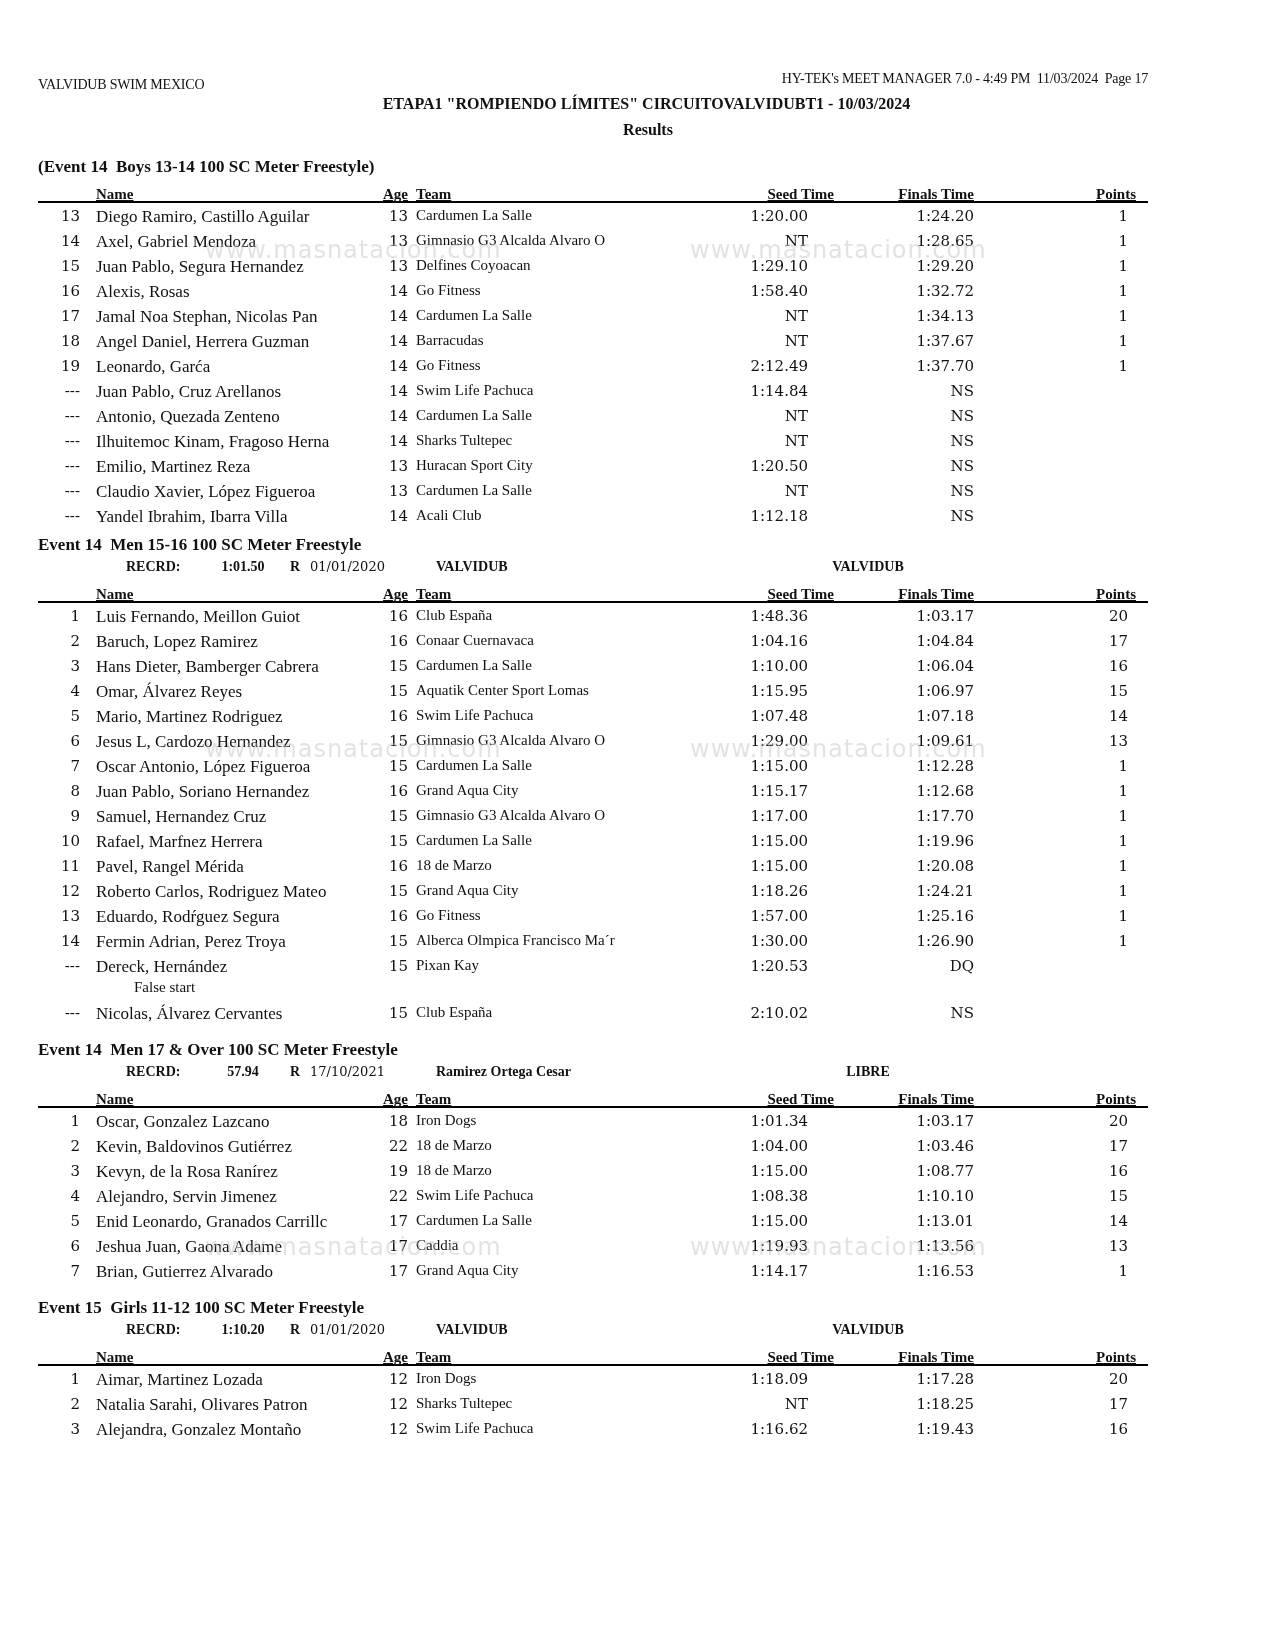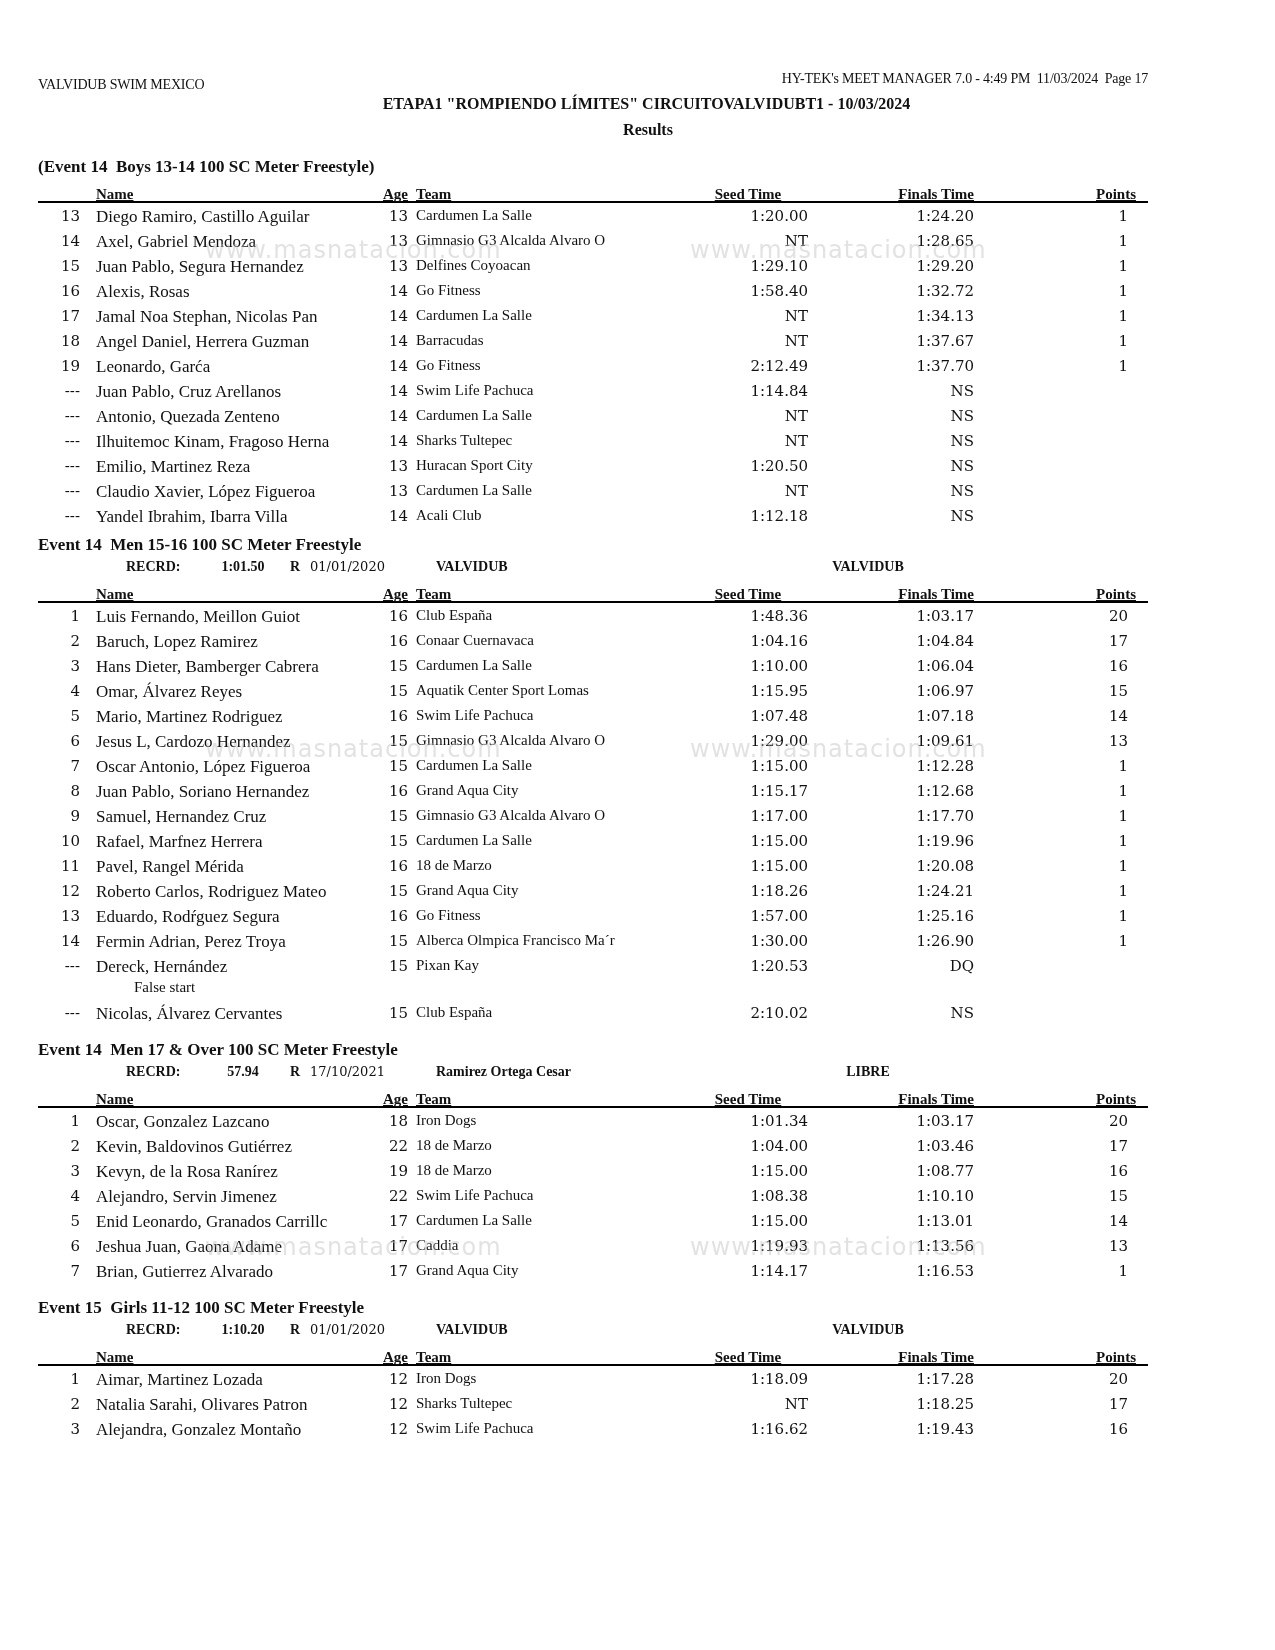--- a/index.html
+++ b/index.html
@@ -20,21 +20,21 @@
   .rec-flag { left:252px; }
   .rec-date { left:272px; font-weight:normal; font-family:"DejaVu Serif", serif; font-size:13px; }
   .rec-holder { left:398px; }
   .rec-team { left:770px; width:120px; text-align:center; }
 
   .colhead { position:relative; height:22px; border-bottom:2px solid #000; font-weight:bold; font-size:15px; font-family:"Liberation Serif", serif; }
   .colhead span { position:absolute; bottom:-2px; text-decoration:underline; white-space:pre; }
   .ch-name { left:58px; }
   .ch-age { left:336px; width:34px; text-align:right; }
   .ch-team { left:378px; }
-  .ch-seed { left:650px; width:120px; text-align:center; }
+  .ch-seed { left:676px; width:120px; text-align:right; }
   .ch-final { left:806px; width:130px; text-align:right; }
   .ch-points { left:1010px; width:88px; text-align:right; }
 
   .row { position:relative; height:25px; font-size:16px; }
   .row span { position:absolute; top:4px; white-space:nowrap; overflow:hidden; }
   .c-place { left:0; width:42px; text-align:right; font-family:"DejaVu Serif", serif; font-size:15px; }
   .c-name { left:58px; width:272px; font-family:"Liberation Serif", serif; font-size:17px; top:3px; }
   .c-age { left:336px; width:34px; text-align:right; font-family:"DejaVu Serif", serif; font-size:15px; }
   .c-team { left:378px; width:255px; font-family:"Liberation Serif", serif; font-size:15px; top:2px; }
   .c-seed { left:650px; width:120px; text-align:right; font-family:"DejaVu Serif", serif; font-size:15px; }

